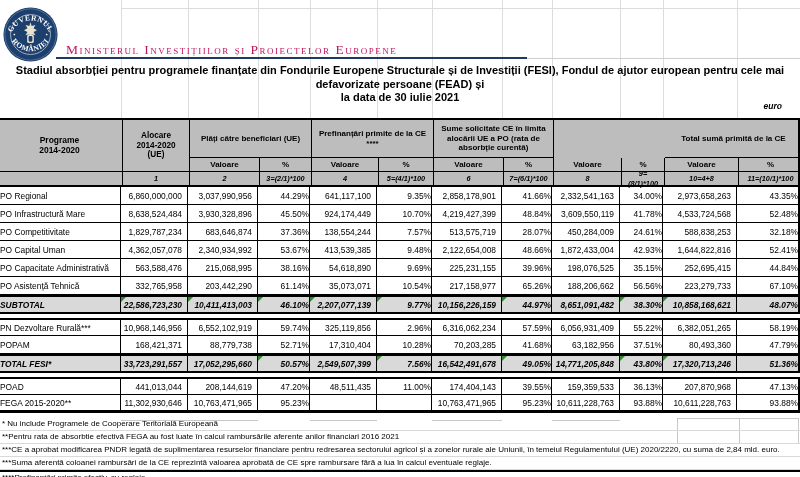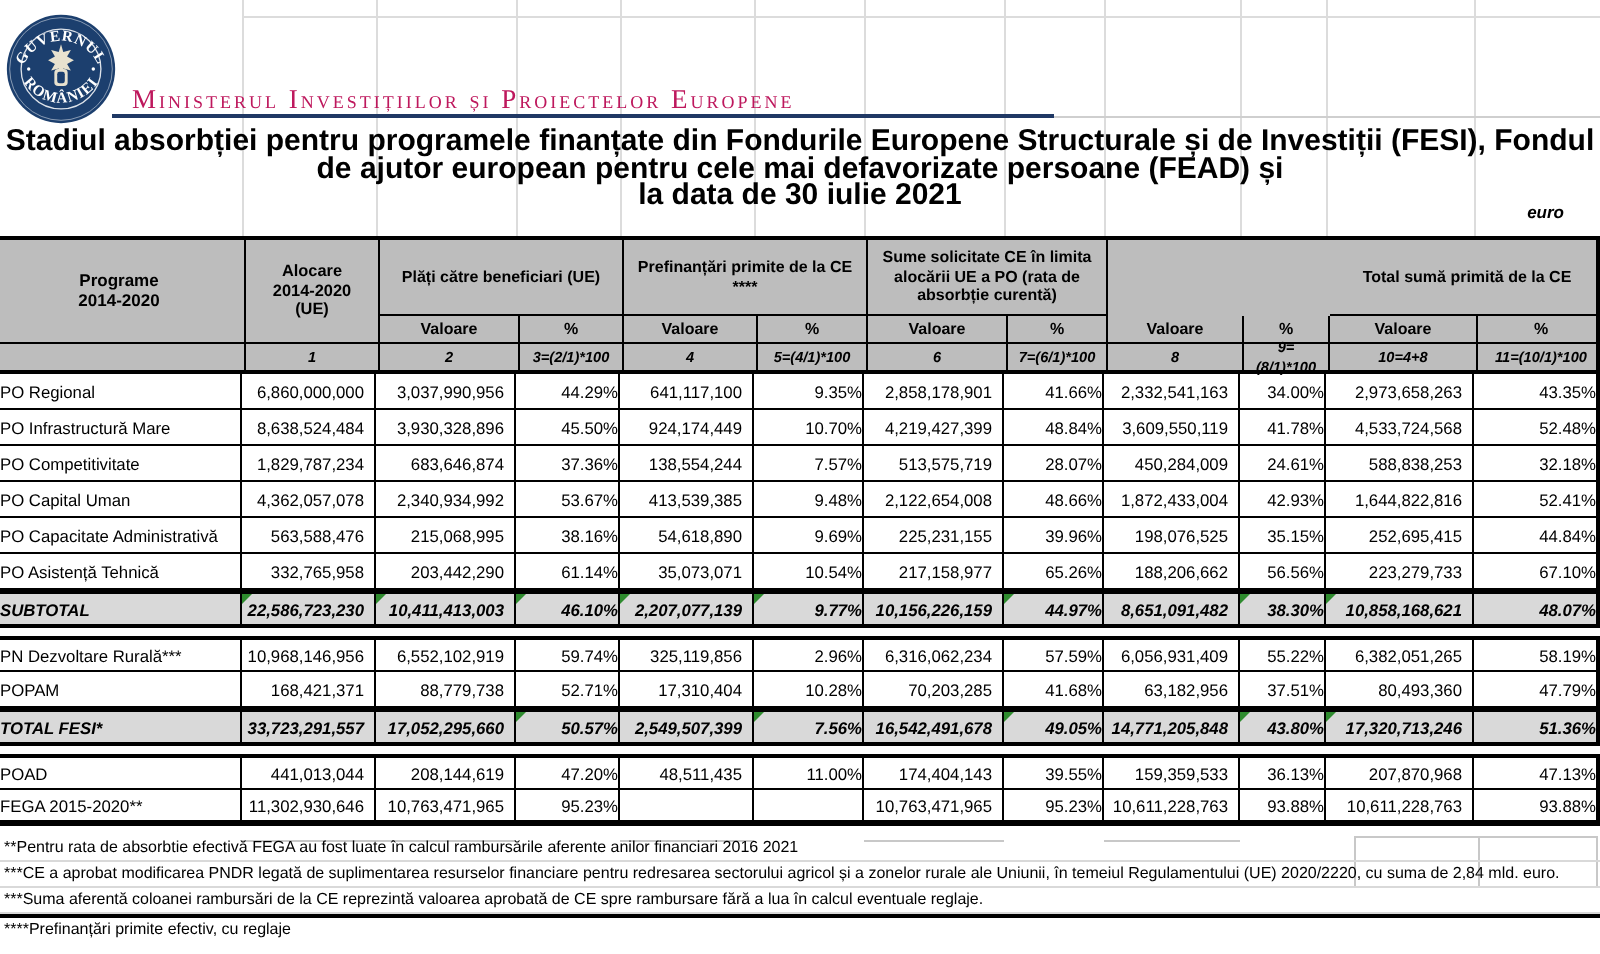--- a/index.html
+++ b/index.html
@@ -17,21 +17,21 @@
   
   .logo{position:absolute;left:2px;top:6px;width:57px;height:57px;z-index:2;}
   .ministry{position:absolute;left:66px;top:26px;z-index:1;
     font-family:"Liberation Serif",serif;font-variant:small-caps;font-size:13.5px;
     letter-spacing:1.5px;color:#be185d;margin-top:16px;}
   .navy-rule{position:absolute;left:56px;top:57px;width:471px;height:2px;background:var(--navy);z-index:1;}
   .gray-rule{position:absolute;left:527px;top:58px;width:273px;height:1px;background:#cfcfcf;z-index:0;}
 
   
   .title{position:absolute;left:0;top:64px;width:800px;text-align:center;z-index:1;
-    font-size:15px;font-weight:bold;line-height:13.5px;}
+    font-size:11px;font-weight:bold;line-height:13.5px;}
   .euro{position:absolute;left:742px;top:101px;width:40px;text-align:right;
     font-size:8.5px;font-weight:bold;font-style:italic;z-index:1;}
 
   
   .tbl{position:absolute;left:-5px;top:118px;width:805px;z-index:2;background:transparent;}
   .thead{display:grid;grid-template-columns:var(--cols);grid-template-rows:38px 14px 13px;
     background:var(--hdr-gray);border:2px solid #000;border-bottom-width:2px;}
   .hcell{border-right:1px solid #000;border-bottom:1px solid #000;display:flex;align-items:center;
     justify-content:center;text-align:center;font-weight:bold;font-size:8px;line-height:9.5px;padding:1px 2px;}
   .hcell:nth-last-child(1){border-right:none;}
@@ -344,17 +344,18 @@
   <div class="seg" style="left:310px;top:420px;width:67px"></div>
   <div class="seg" style="left:432px;top:420px;width:70px"></div>
   <div class="seg" style="left:552px;top:420px;width:68px"></div>
   <div class="box" style="left:677px;top:418px;width:63px;height:13px"></div>
   <div class="box" style="left:739px;top:418px;width:60px;height:13px"></div>
   <div class="box" style="left:677px;top:430px;width:63px;height:14px"></div>
   <div class="box" style="left:739px;top:430px;width:60px;height:14px"></div>
 </div>
 
 <div class="fnotes">
+    <div class="f-row">* Nu include Programele de Cooperare Teritorială Europeană</div>
     <div class="f-row">**Pentru rata de absorbtie efectivă FEGA au fost luate în calcul rambursările aferente anilor financiari 2016 2021</div>
     <div class="f-row">***CE a aprobat modificarea PNDR legată de suplimentarea resurselor financiare pentru redresarea sectorului agricol și a zonelor rurale ale Uniunii, în temeiul Regulamentului (UE) 2020/2220, cu suma de 2,84 mld. euro.</div>
     <div class="f-row">***Suma aferentă coloanei rambursări de la CE reprezintă valoarea aprobată de CE spre rambursare fără a lua în calcul eventuale reglaje.</div>
     <div class="f-row cut">****Prefinanțări primite efectiv, cu reglaje</div>
   </div>
 
 </body></html>

